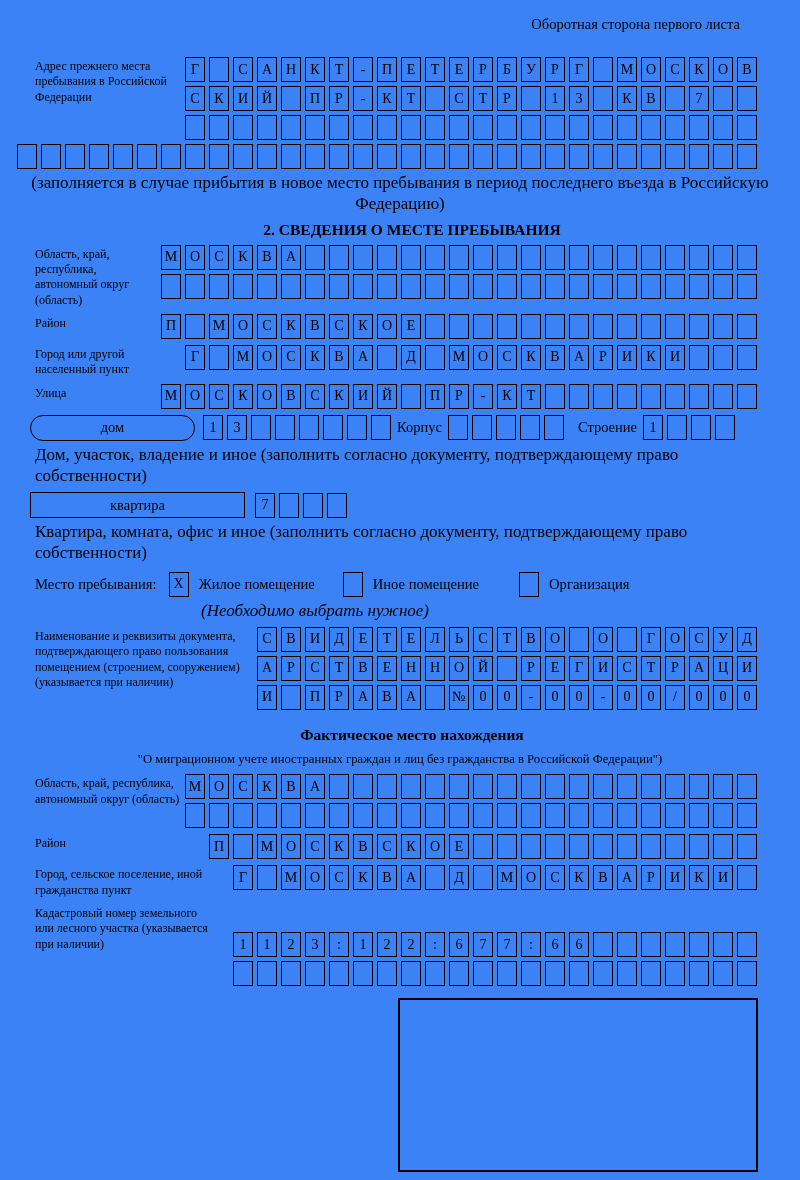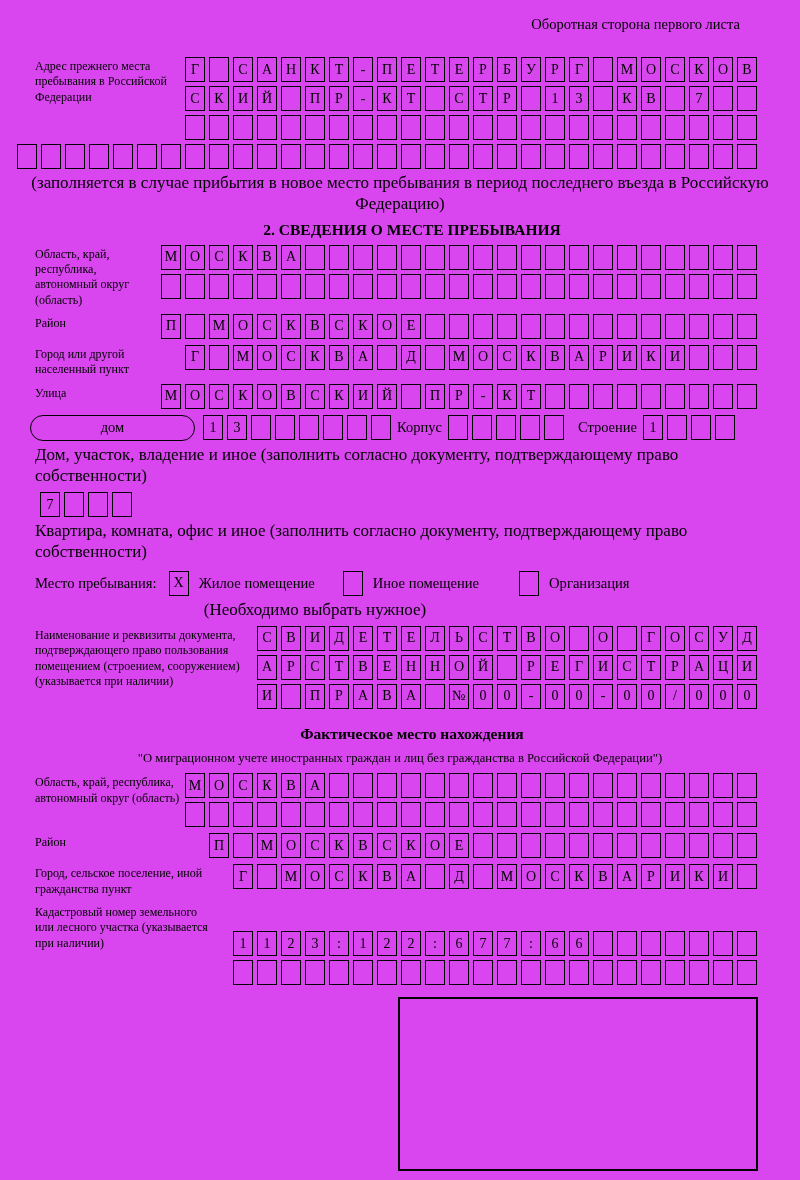--- a/index.html
+++ b/index.html
@@ -1,19 +1,19 @@
 <!DOCTYPE html>
 <html><head>
 <meta charset="utf-8">
 <style>
   * { margin:0; padding:0; box-sizing:border-box; }
   html,body { background:#fff; }
   .page {
     width:800px; height:1180px; overflow:hidden; position:relative;
-    background:#d946ef; color:#000;
+    background:#3b82f6; color:#000;
     font-family:"Liberation Serif","DejaVu Serif",serif;
   }
   .hdr-note { text-align:right; padding:16px 60px 0 0; font-size:14.5px; }
 
   .sec-title { font-weight:bold; text-align:center; font-size:15.5px; margin:6px 0 6px;padding-left:24px; }
   .caption  { font-size:17px; text-align:center; margin:3px 10px 5px; line-height:1.25; }
 
   .field { display:flex; align-items:flex-start; margin:6px 43px 0 35px; }
   .flabel { font-size:12px; line-height:1.28; padding-top:2px;font-family:Liberation Serif, serif; }
   .rows  { margin-left:auto; display:flex; flex-direction:column; gap:4px; }
@@ -356,40 +356,41 @@
     <div class="cellrow">
         <div class="cell">1</div>
         <div class="cell"></div>
         <div class="cell"></div>
         <div class="cell"></div>
       </div>
   </div>
   <div class="caption" style="text-align:left; margin-left:35px;">Дом, участок, владение и иное (заполнить согласно документу, подтверждающему право собственности)</div>
 
   <div class="inlinerow">
+    <div class="widebox" style="width:215px;">квартира</div>
     <div style="width:10px;"></div>
     <div class="cellrow">
         <div class="cell">7</div>
         <div class="cell"></div>
         <div class="cell"></div>
         <div class="cell"></div>
       </div>
   </div>
   <div class="caption" style="text-align:left; margin-left:35px;">Квартира, комната, офис и иное (заполнить согласно документу, подтверждающему право собственности)</div>
 
   <div class="mestorow">
     <span>Место пребывания:</span>
     <span class="cell">X</span>
     <span>Жилое помещение</span>
     <span class="cell" style="margin-left:28px;"></span>
     <span>Иное помещение</span>
     <span class="cell" style="margin-left:40px;"></span>
     <span>Организация</span>
   </div>
-  <div class="caption" style="margin-right:180px;">(Необходимо выбрать нужное)</div>
+  <div class="caption" style="margin-right:180px;font-style:italic;">(Необходимо выбрать нужное)</div>
 
   <div class="field">
     <div class="flabel w218">Наименование и реквизиты документа, подтверждающего право пользования помещением (строением, сооружением) (указывается при наличии)</div>
     <div class="rows">
       <div class="cellrow">
           <div class="cell">С</div>
           <div class="cell">В</div>
           <div class="cell">И</div>
           <div class="cell">Д</div>
           <div class="cell">Е</div>

